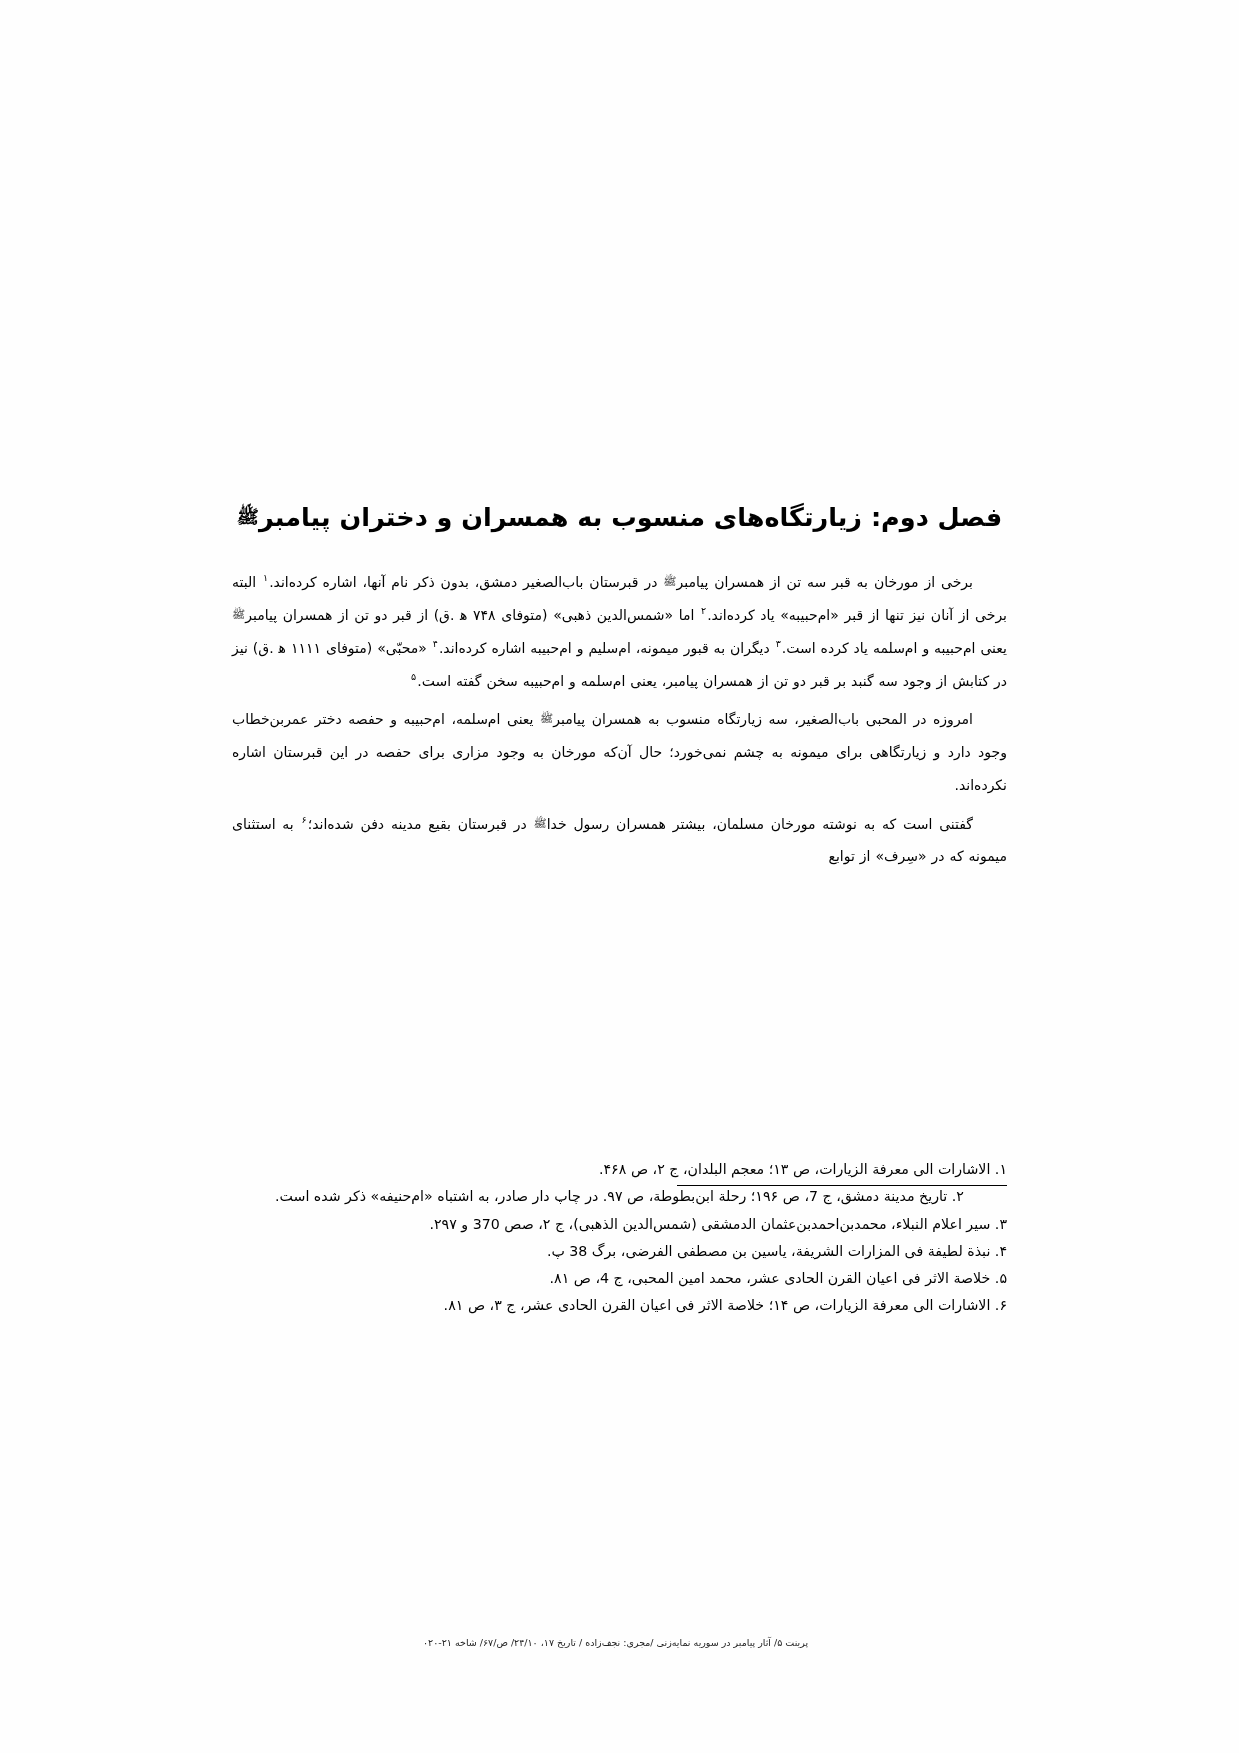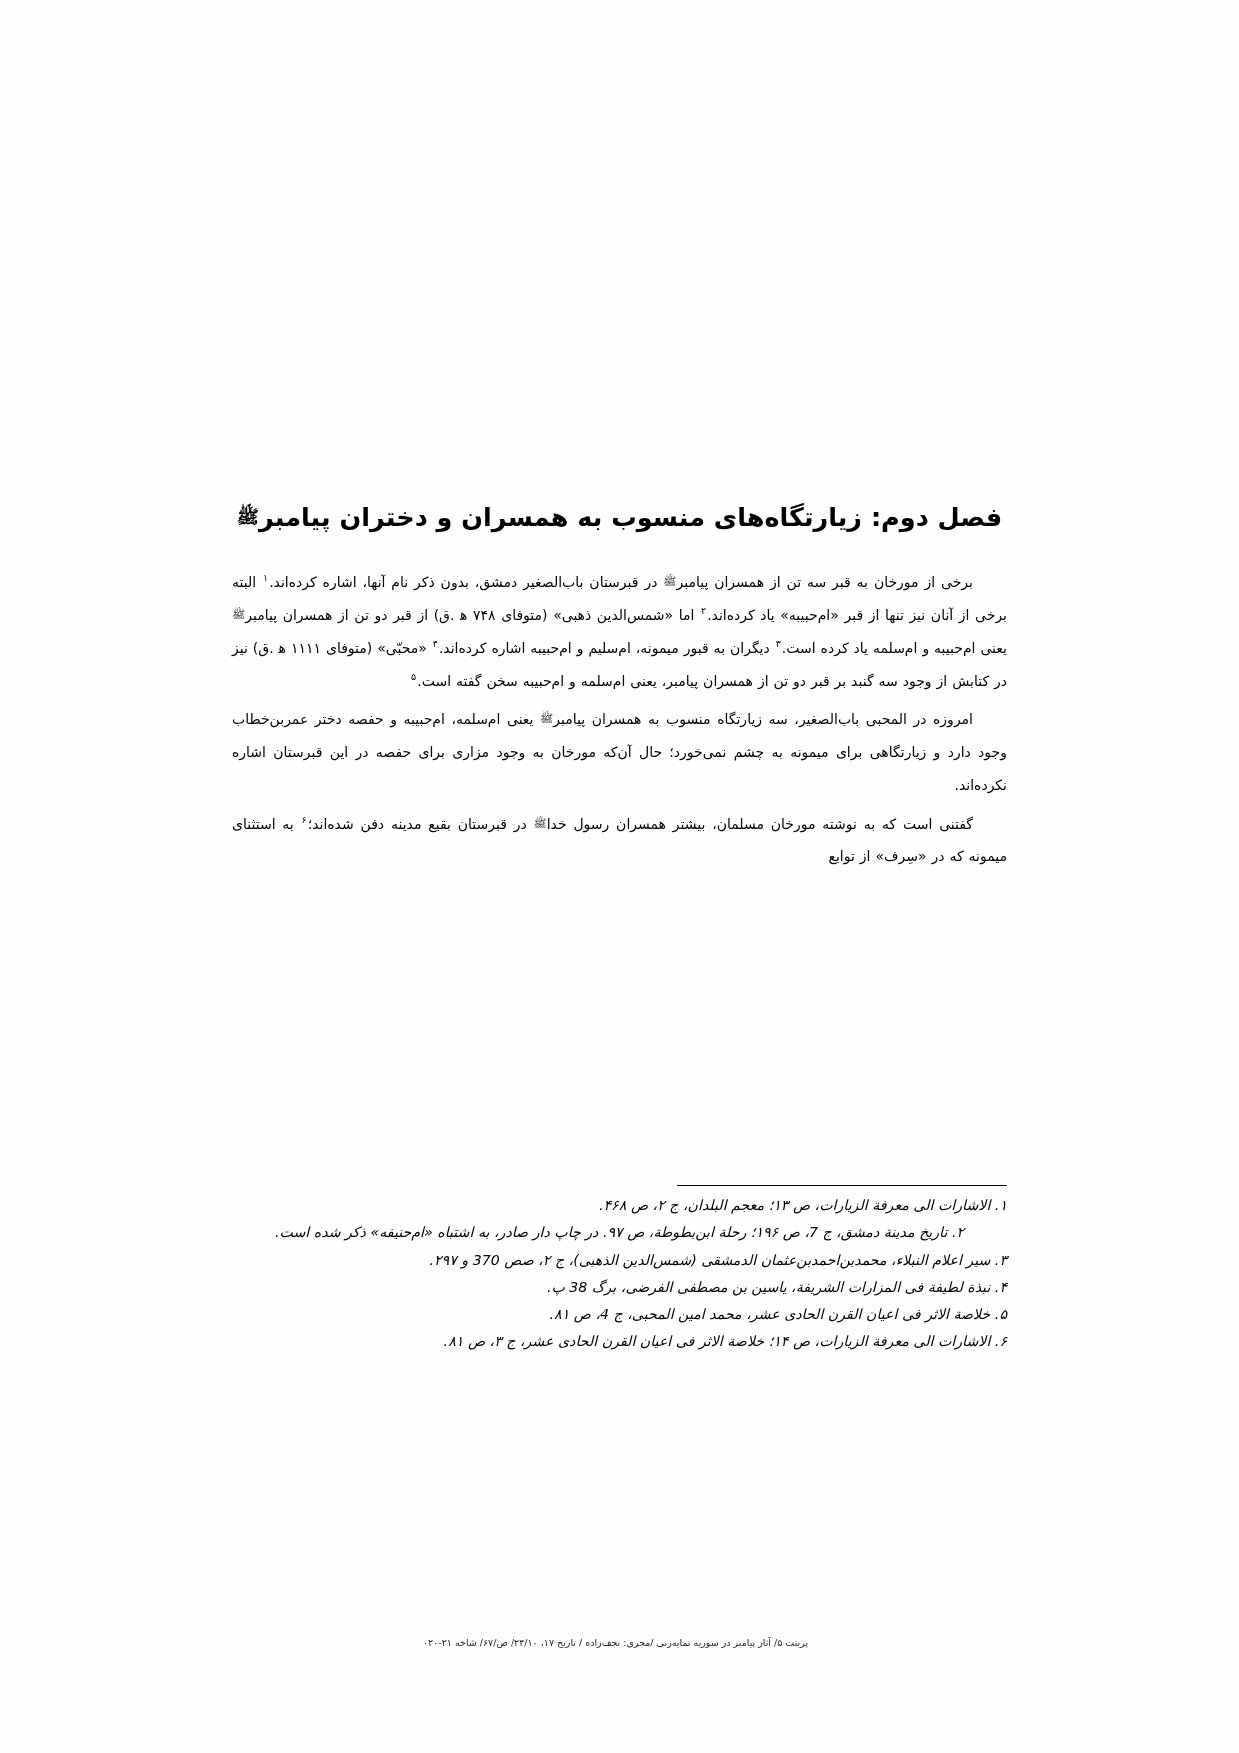--- a/index.html
+++ b/index.html
@@ -72,25 +72,24 @@
     right: 232px;
     top: 1185px;
     width: 330px;
     height: 0;
     border-top: 1.6px solid #000;
   }
   .footnotes {
     position: absolute;
     right: 232px;
     left: 232px;
-    top: 1192px;
+    top: 1156px;
     direction: rtl;
     font-size: 14.2px;
     line-height: 1.92;
-    font-style: italic;
   }
   .fn-item {
     direction: rtl;
     text-align: justify;
     text-align-last: right;
     margin: 0;
   }
   .fn-item.centered-tail {
     text-align-last: center;
   }

